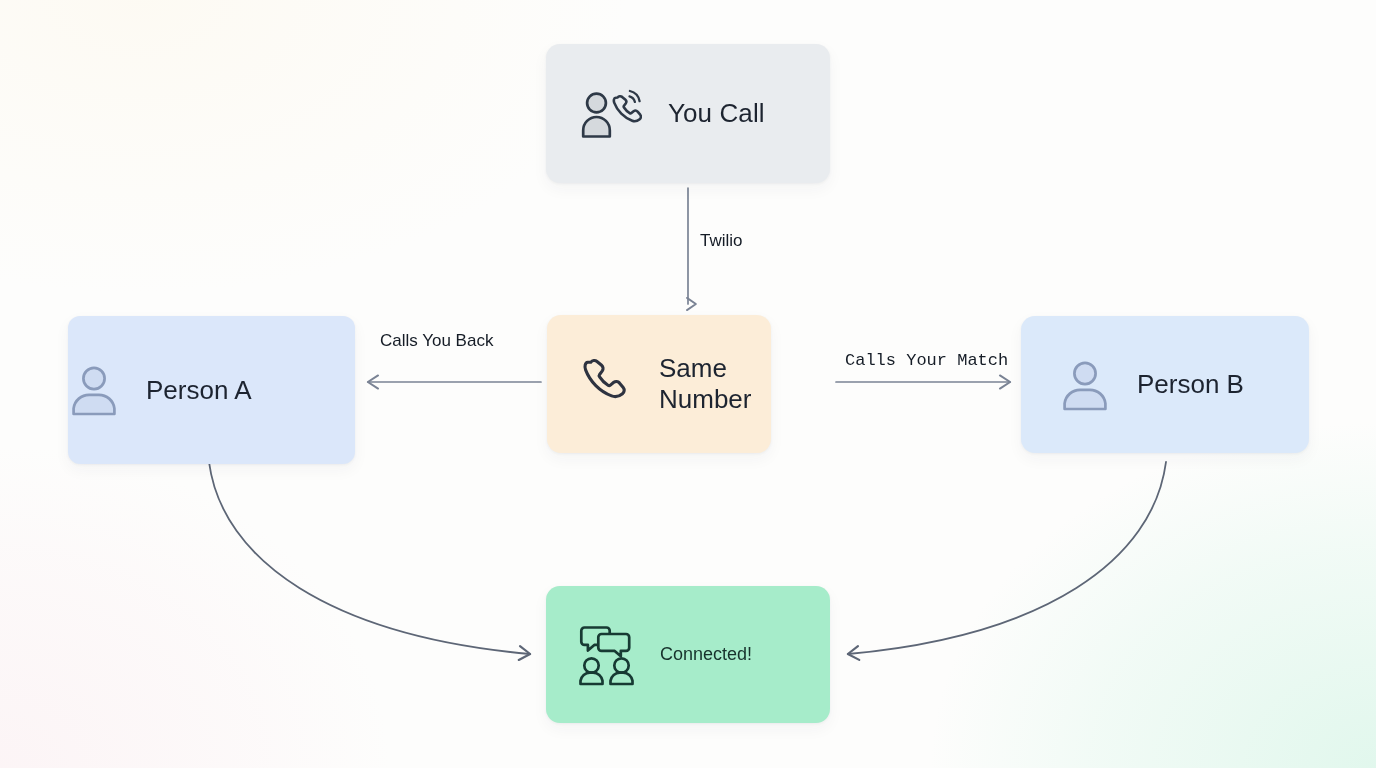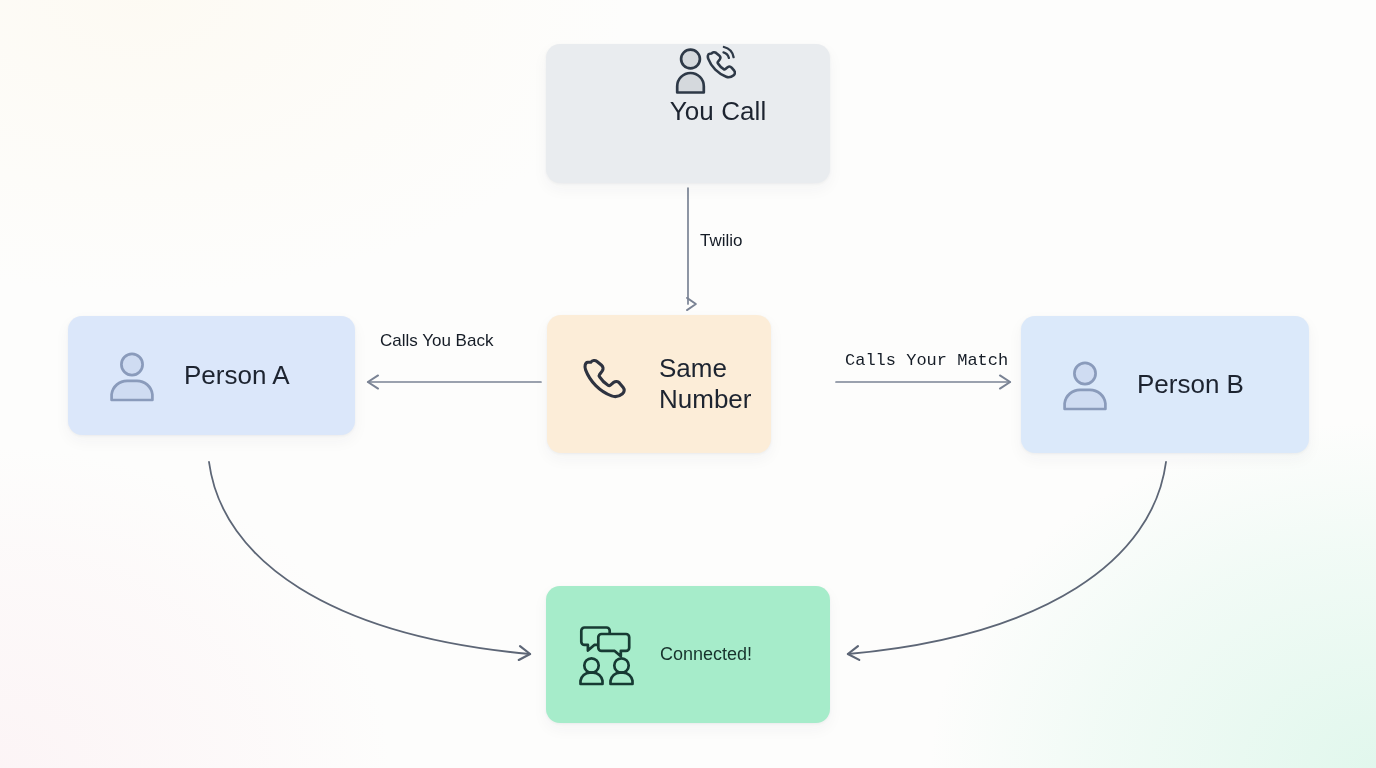--- a/index.html
+++ b/index.html
@@ -56,21 +56,20 @@
   }
 
   
   #node-you-call {
     left: 546px;
     top: 44px;
     width: 284px;
     height: 139px;
     background: #e9ecef;
     padding-left: 34px;
-    flex-direction: column;
   }
   #node-you-call .node-icon { width: 62px; height: 52px; }
   #node-you-call .node-label {
     font-size: 26px;
     color: #1d2430;
     margin-left: 26px;
     letter-spacing: 0.1px;
   }
 
   
@@ -88,23 +87,23 @@
     color: #1d2430;
     margin-left: 22px;
     text-align: left;
   }
 
   
   #node-person-a {
     left: 68px;
     top: 316px;
     width: 287px;
-    height: 119px;
+    height: 148px;
     background: #dbe7fa;
-    padding-left: 38px;
+    border-radius: 12px;
   }
   #node-person-a .node-icon { width: 52px; height: 54px; }
   #node-person-a .node-label {
     font-size: 26px;
     color: #1d2430;
     margin-left: 26px;
   }
 
   
   #node-person-b {

